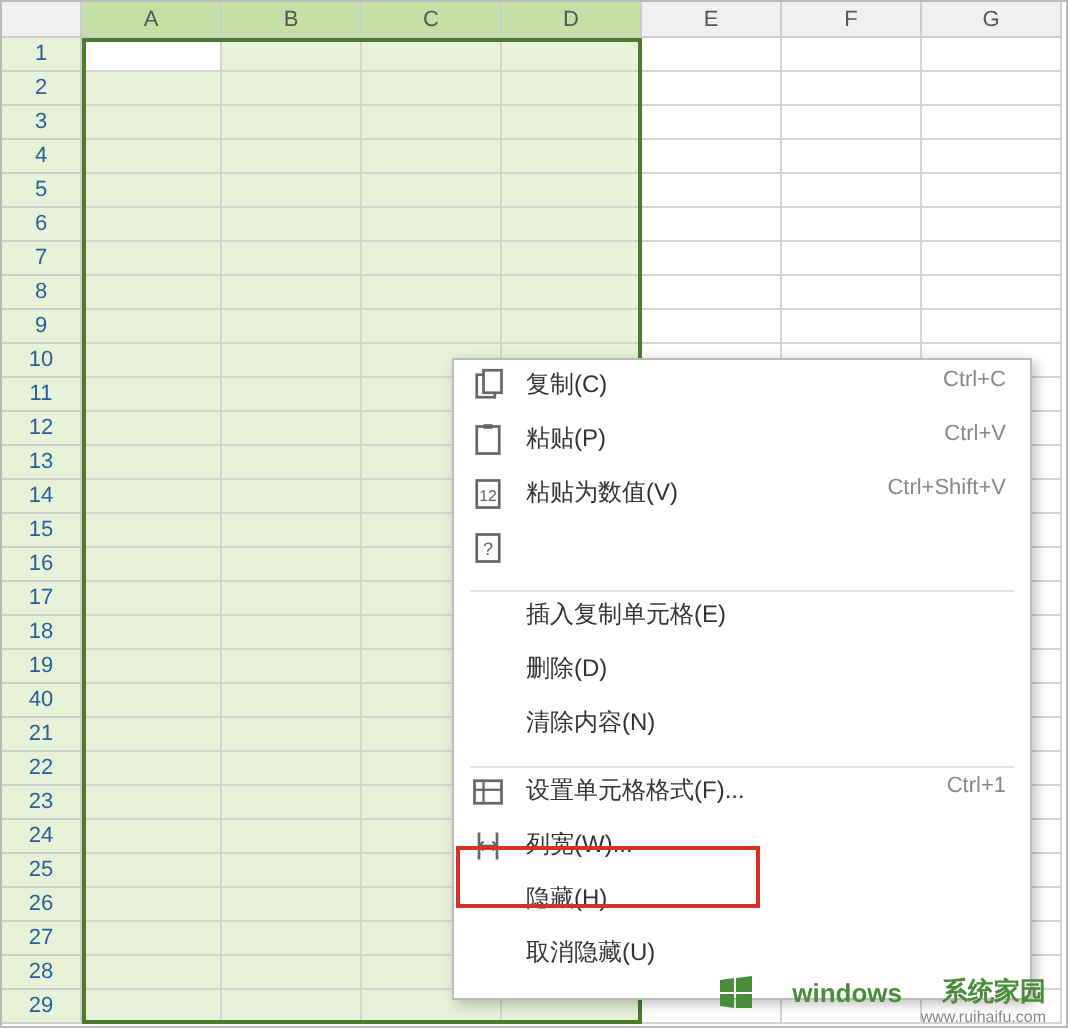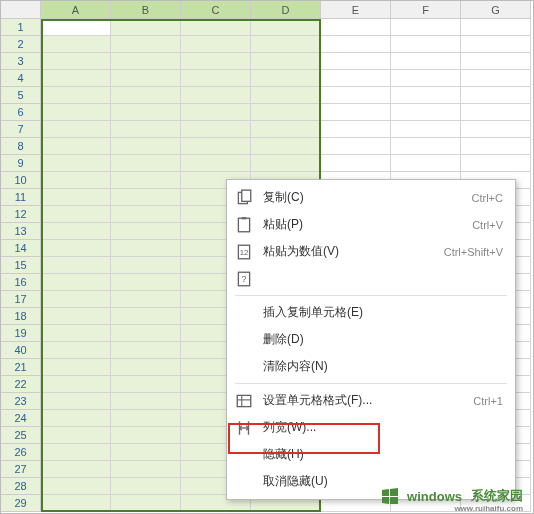--- a/index.html
+++ b/index.html
@@ -18,29 +18,29 @@
 
 .grid { position: absolute; top: 18px; left: 40px; right: 0; bottom: 0; }
 .row { display: flex; height: 17px; }
 .cell { width: 70px; height: 17px; border-right: 1px solid #d4d4d4; border-bottom: 1px solid #d4d4d4; background: #fff; }
 .cell.sel { background: #e8f2d8; }
 .cell.active { background: #fff; }
 
 .selection-border { position: absolute; top: 18px; left: 40px; width: 280px; height: 493px; border: 2px solid #4a7c2c; pointer-events: none; }
 
 .context-menu { position: absolute; top: 178px; left: 225px; width: 290px; background: #fff; border: 1px solid #bbb; box-shadow: 2px 2px 6px rgba(0,0,0,0.25); padding: 4px 0; }
-.menu-item { display: flex; align-items: center; height: 27px; padding: 0 12px 0 8px; font-size: 12px; color: #333; cursor: pointer; position: relative; }
+.menu-item { display: flex; height: 27px; padding: 0 12px 0 8px; font-size: 12px; color: #333; cursor: pointer; position: relative; }
 .menu-icon { width: 18px; height: 18px; margin-right: 10px; display: flex; align-items: center; justify-content: center; flex-shrink: 0; }
 .menu-label { flex: 1; }
 .menu-shortcut { font-size: 11px; color: #888; margin-left: auto; padding-left: 43px; }
 .menu-separator { height: 1px; background: #e0e0e0; margin: 3px 8px; }
 .highlight-box { position: absolute; top: 422px; left: 227px; width: 152px; height: 31px; border: 2px solid #d93025; pointer-events: none; z-index: 10; }
 
-.watermark { position: absolute; bottom: 8px; right: 10px; font-size: 13px; color: #4a8c3c; font-weight: bold; display: flex; align-items: center; gap: 9px; }
-.watermark .sub { position: absolute; bottom: -8px; right: 0; font-size: 8px; color: #888; font-weight: bold; }
+.watermark { position: absolute; bottom: 8px; right: 10px; font-size: 13px; color: #4a8c3c; font-weight: bold; display: flex; align-items: center; gap: 20px; }
+.watermark .sub { position: absolute; bottom: -8px; right: 0; font-size: 8px; color: #888; font-weight: normal; }
 .wm-icon { width: 16px; height: 16px; }
 
 svg { width: 100%; height: 100%; }
 </style>
 </head>
 <body>
 
 <div class="sheet">
   <div class="corner"></div>
   <div class="col-headers">

